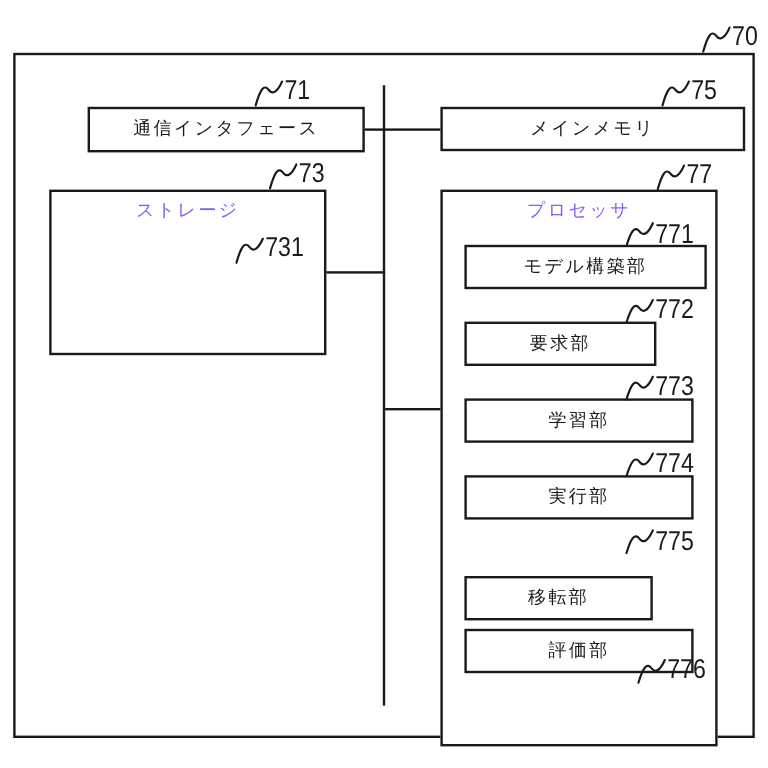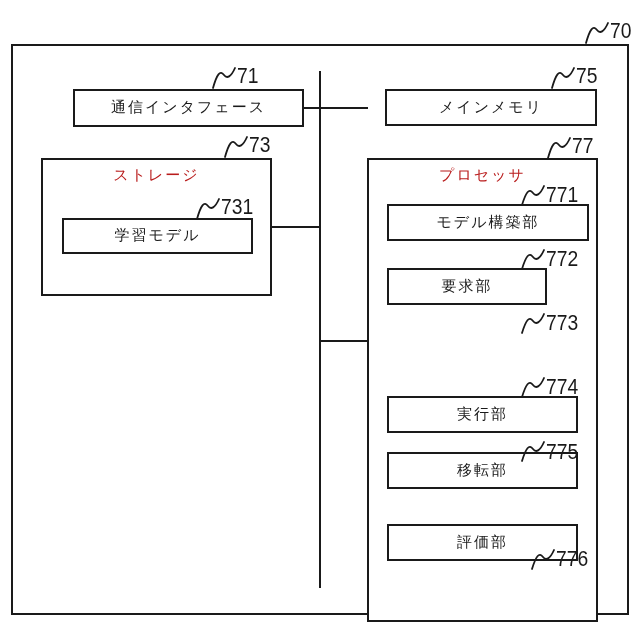--- a/index.html
+++ b/index.html
@@ -8,21 +8,21 @@
     font-family:"Liberation Sans","DejaVu Sans",sans-serif; color:#1a1a1a;
     overflow:hidden;
   }
   .box {
     position:absolute; box-sizing:border-box; border:2px solid #1a1a1a;
     background:#ffffff;
   }
   .box.flat { background:transparent; }
   .cjk {
     position:absolute; left:0; right:0; text-align:center;
-    font-size:15px; letter-spacing:2px; white-space:nowrap; color:#b91c1c;
+    font-size:15px; letter-spacing:2px; white-space:nowrap; color:#8b5cf6;
   }
   .vcenter {
     position:absolute; left:0; right:0; top:50%; transform:translateY(-54%);
     text-align:center; font-size:15px; letter-spacing:2px; white-space:nowrap;
   }
   .line { position:absolute; background:#1a1a1a; }
   .ref { position:absolute; display:flex; align-items:flex-start; }
   .ref .num {
     font-size:21px; line-height:22px; letter-spacing:0px; color:#1a1a1a;
     display:inline-block; transform:scale(0.92,1.08); transform-origin:left top;
@@ -38,46 +38,46 @@
 
   <div class="line" style="left:319px; top:71px; width:2px; height:517px;"></div>
   <div class="line" style="left:271px; top:107px; width:97px; height:2px;"></div>
   <div class="line" style="left:271px; top:226px; width:50px; height:2px;"></div>
   <div class="line" style="left:321px; top:340px; width:47px; height:2px;"></div>
 
   <div class="box" style="left:41px; top:89px; width:231px; height:38px;margin-left:32px;">
     <span class="vcenter">通信インタフェース</span>
   </div>
 
-  <div class="box" style="left:367px; top:89px; width:212px; height:37px;margin-left:18px;">
+  <div class="box" style="left:367px; top:89px; width:254px; height:37px;">
     <span class="vcenter">メインメモリ</span>
   </div>
 
   <div class="box" style="left:41px; top:158px; width:231px; height:138px;">
     <span class="cjk" style="top:6px;">ストレージ</span>
   </div>
 
-  <div class="box" style="left:62px; top:218px; width:191px; height:36px;">
-    <span class="vcenter">学習モデル</span>
-  </div>
 
   <div class="box" style="left:367px; top:158px; width:231px; height:464px;">
     <span class="cjk" style="top:6px;">プロセッサ</span>
   </div>
 
   <div class="box" style="left:387px; top:204px; width:202px; height:37px;">
     <span class="vcenter">モデル構築部</span>
   </div>
   <div class="box" style="left:387px; top:268px; width:160px; height:37px;">
     <span class="vcenter">要求部</span>
   </div>
+  <div class="box" style="left:387px; top:332px; width:191px; height:37px;">
+    <span class="vcenter">学習部</span>
+  </div>
   <div class="box" style="left:387px; top:396px; width:191px; height:37px;">
     <span class="vcenter">実行部</span>
   </div>
-  <div class="box" style="left:387px; top:452px; width:191px; height:37px;">
+  <div class="box" style="left:387px; top:480px; width:157px; height:37px;">
     <span class="vcenter">移転部</span>
   </div>
   <div class="box" style="left:387px; top:524px; width:191px; height:37px;">
     <span class="vcenter">評価部</span>
   </div>
 
   <div class="ref" style="left:585px; top:19px;">
     <svg class="squig" width="24" height="25" viewBox="0 0 24 25">
         <path d="M1,24 C5,10 8,6 12,11 C15,15 19,13 23,4" fill="none" stroke="#1a1a1a" stroke-width="1.8" stroke-linecap="round"></path>
       </svg>
@@ -112,21 +112,21 @@
     <span class="num">77</span>
   </div>
 
   <div class="ref" style="left:196px; top:195px;">
     <svg class="squig" width="24" height="25" viewBox="0 0 24 25">
         <path d="M1,24 C5,10 8,6 12,11 C15,15 19,13 23,4" fill="none" stroke="#1a1a1a" stroke-width="1.8" stroke-linecap="round"></path>
       </svg>
     <span class="num">731</span>
   </div>
 
-  <div class="ref" style="left:521px; top:183px;">
+  <div class="ref" style="left:521px; top:183px;align-items:center;">
     <svg class="squig" width="24" height="23" viewBox="0 0 24 23">
         <path d="M1,22 C5,9 8,5 12,10 C15,14 19,12 23,3" fill="none" stroke="#1a1a1a" stroke-width="1.8" stroke-linecap="round"></path>
       </svg>
     <span class="num">771</span>
   </div>
 
   <div class="ref" style="left:521px; top:247px;">
     <svg class="squig" width="24" height="23" viewBox="0 0 24 23">
         <path d="M1,22 C5,9 8,5 12,10 C15,14 19,12 23,3" fill="none" stroke="#1a1a1a" stroke-width="1.8" stroke-linecap="round"></path>
       </svg>

